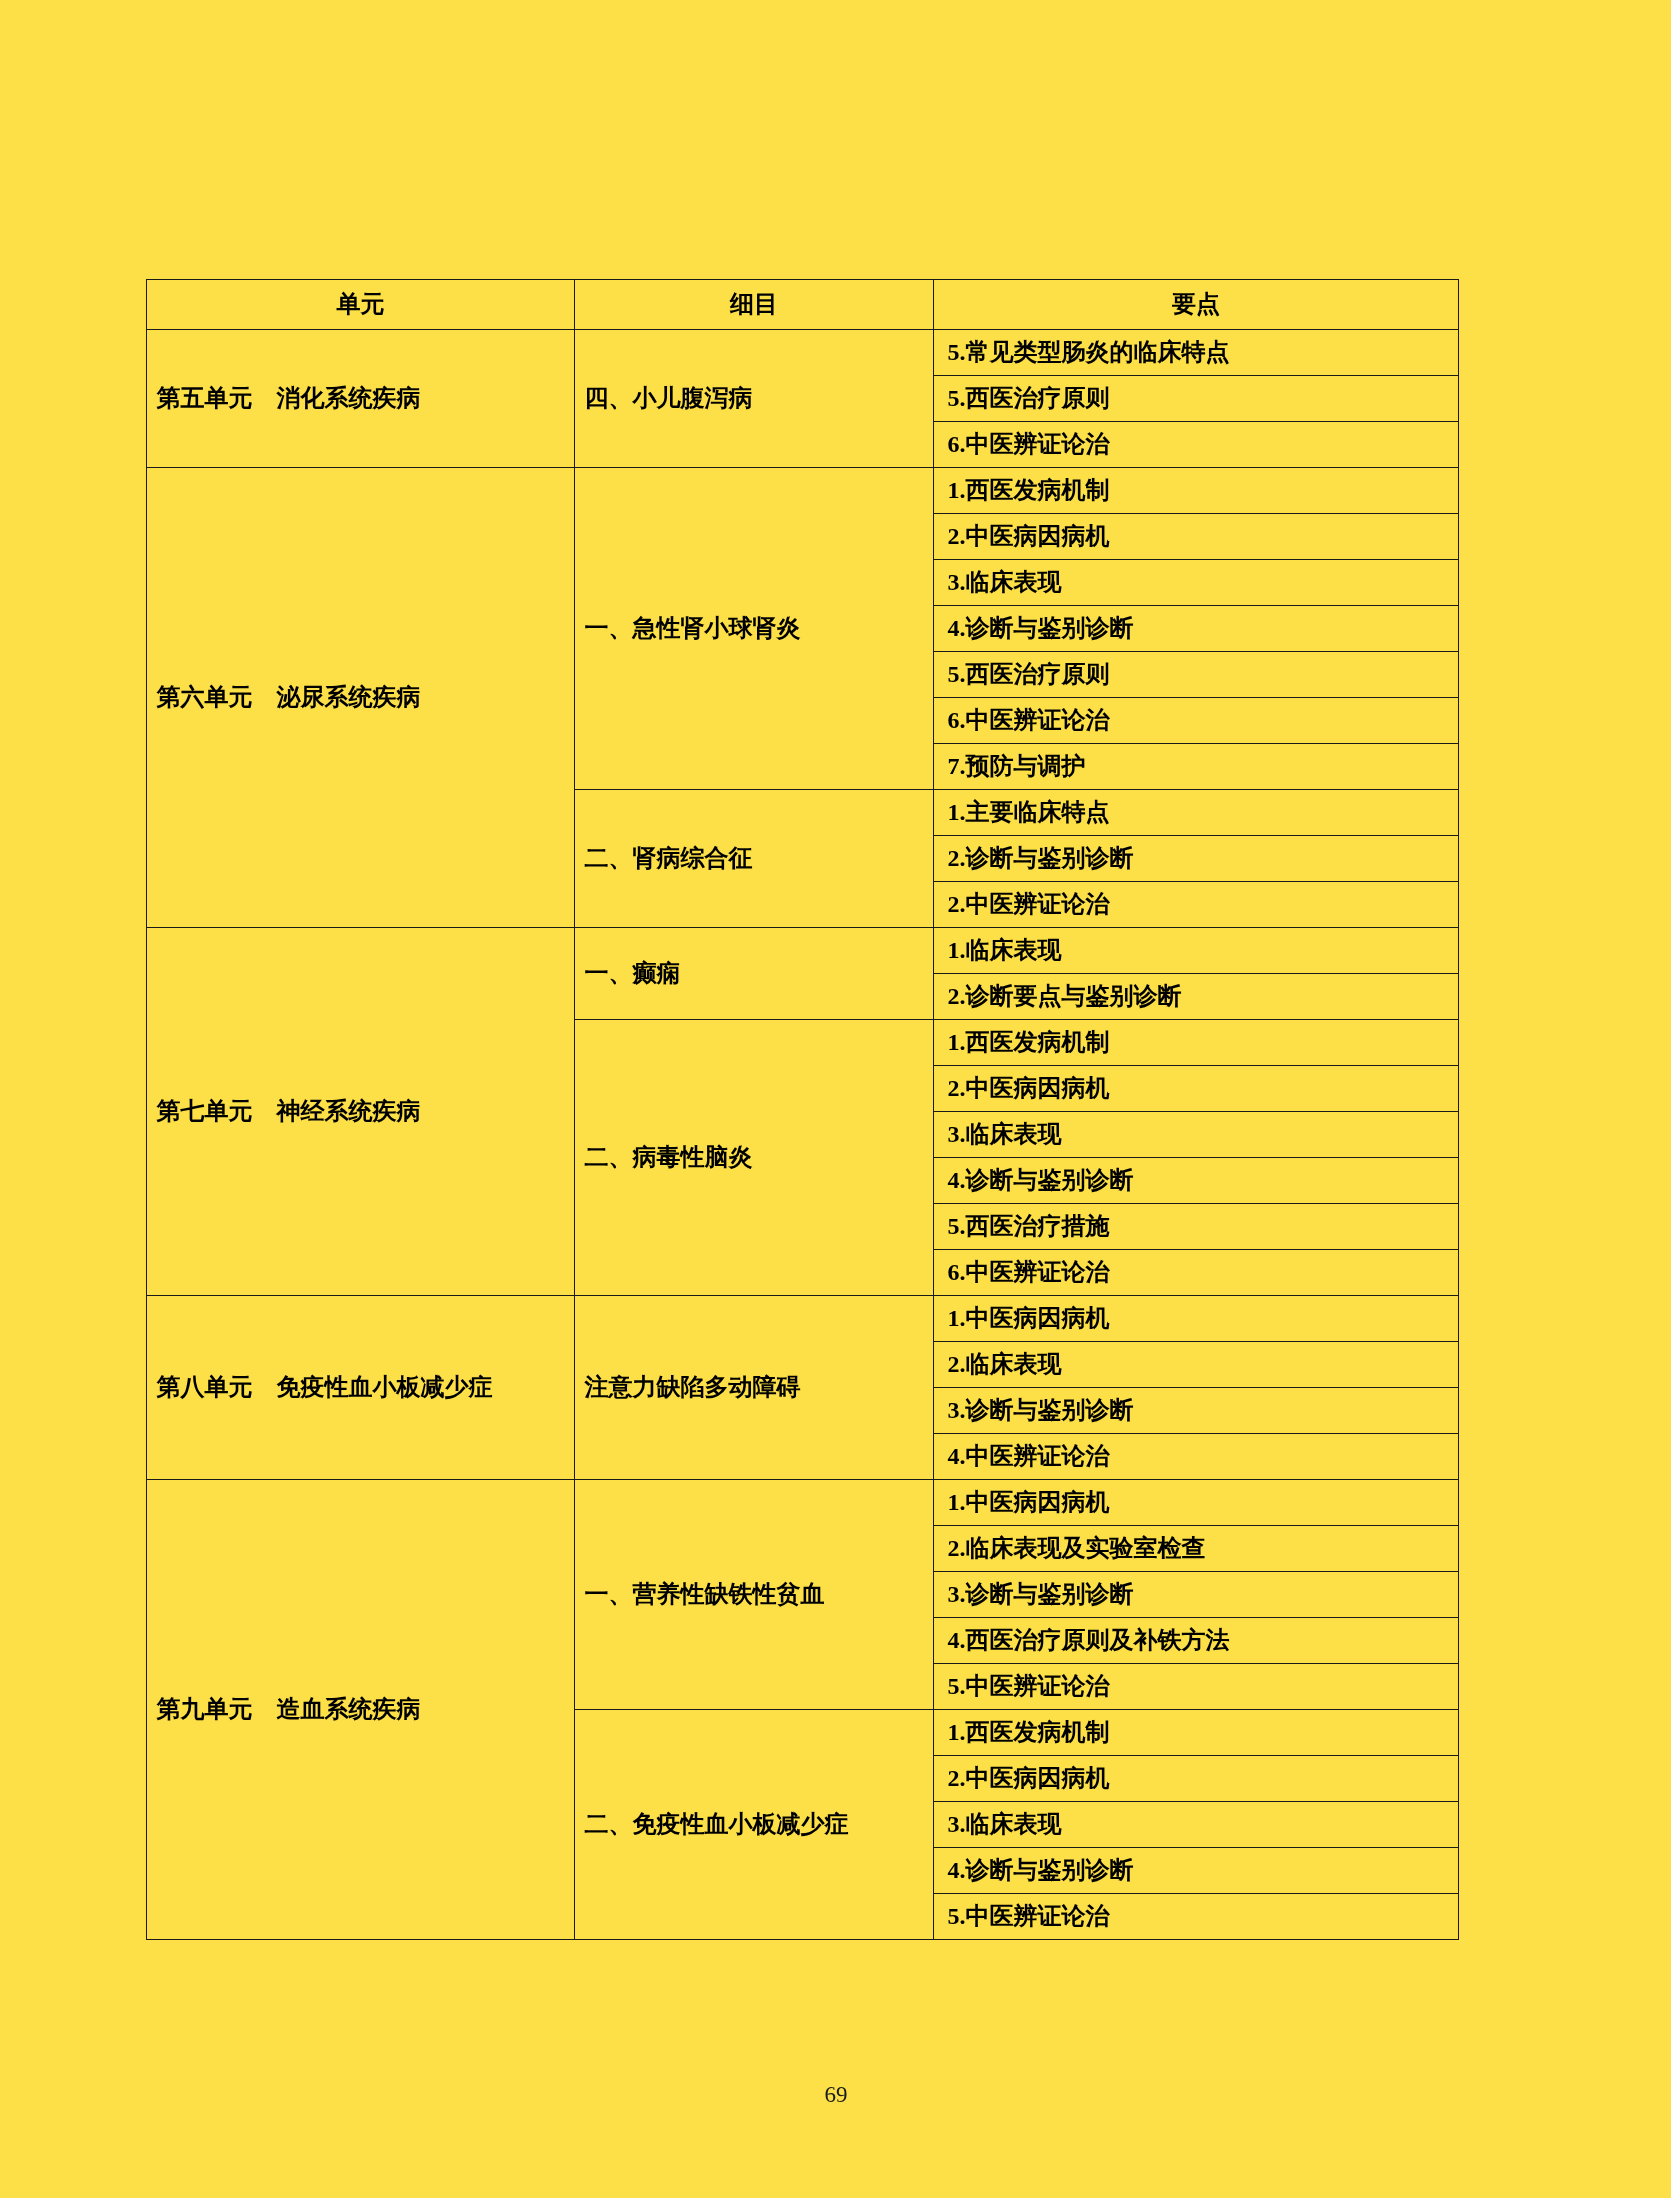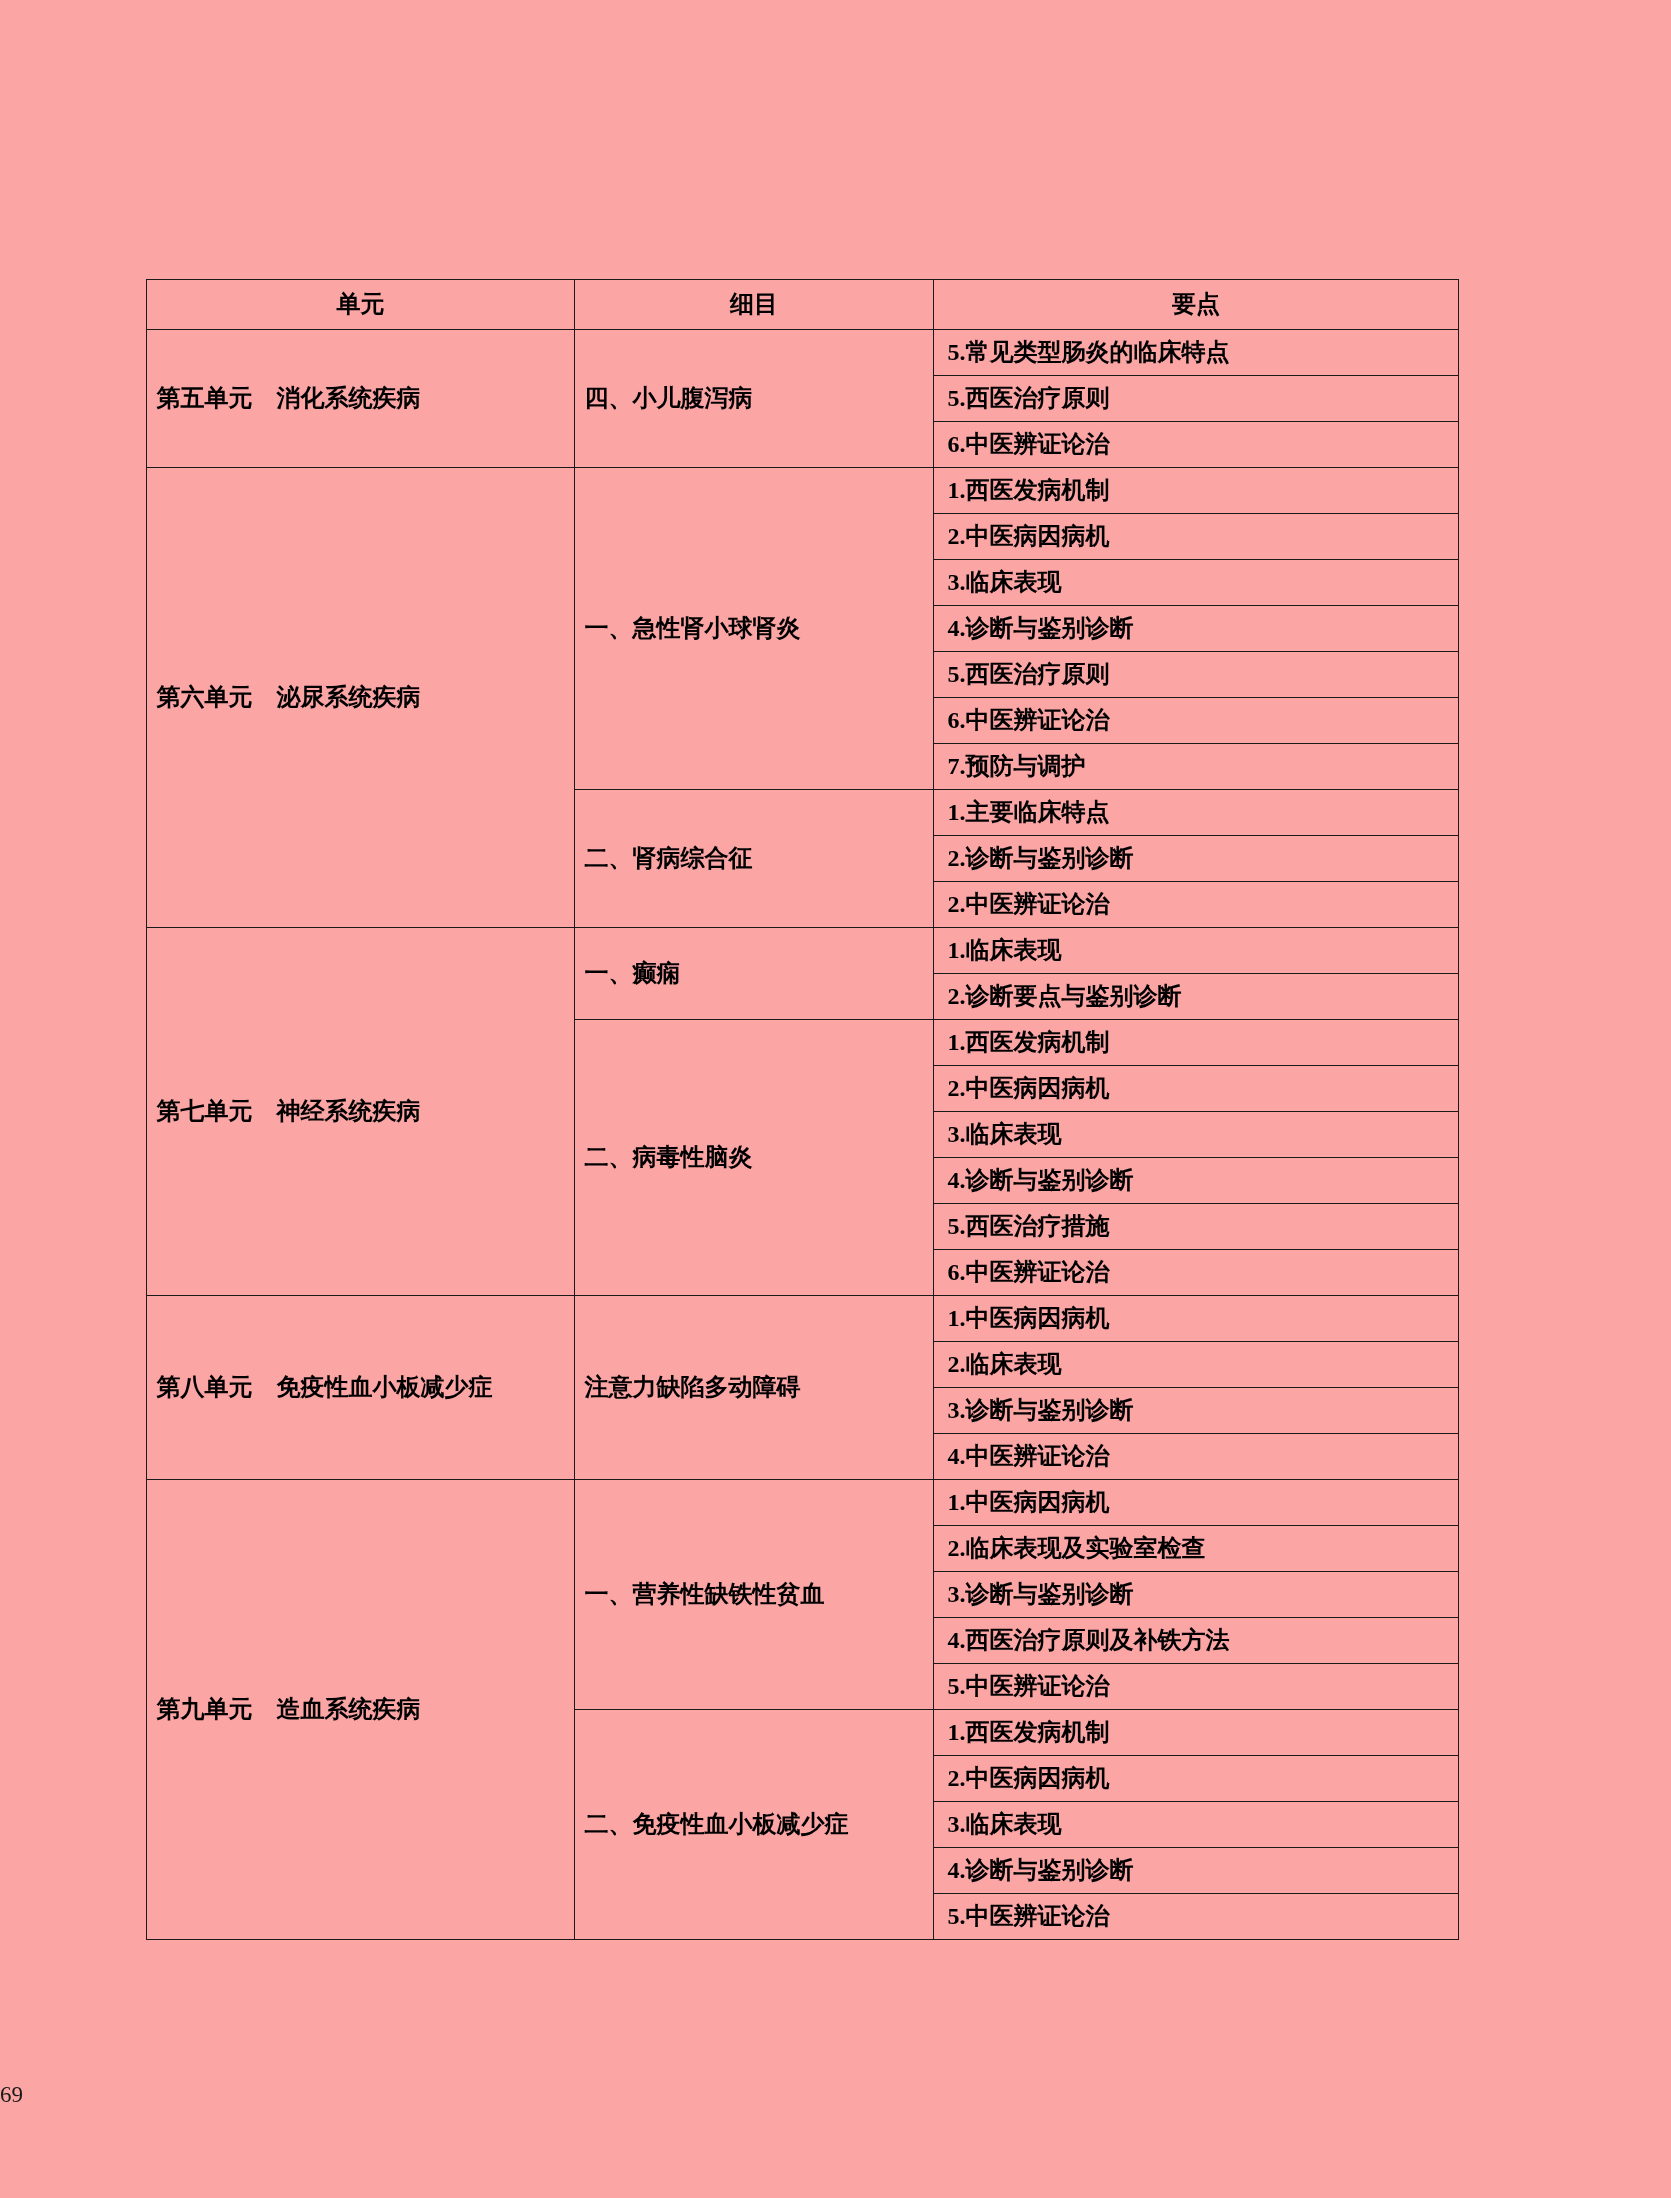--- a/index.html
+++ b/index.html
@@ -11,21 +11,21 @@
   body {
     font-family: "Liberation Serif", "DejaVu Serif", serif;
     color: #000000;
     -webkit-font-smoothing: antialiased;
   }
   .page {
     position: relative;
     width: 1672px;
     height: 2199px;
     margin: 0 auto;
-    background: #fca5a5;
+    background: #fde047;
     overflow: hidden;
     box-sizing: border-box;
   }
   .table-wrap {
     position: absolute;
     left: 146px;
     top: 279px;
     width: 1312px;
   }
   table.syllabus {
@@ -63,20 +63,21 @@
   td.point-cell {
     text-align: left;
     padding: 5.7px 5.7px 5.7px 13.4px;
     height: 46px;
   }
   .page-number {
     position: absolute;
     left: 0;
     top: 2082px;
     width: 1672px;
+    text-align: center;
     font-size: 23px;
     font-weight: 400;
     font-family: "Liberation Serif", "DejaVu Serif", serif;
     color: #1a1a1a;
   }
 </style>
 </head>
 <body>
 
 <div class="page">

